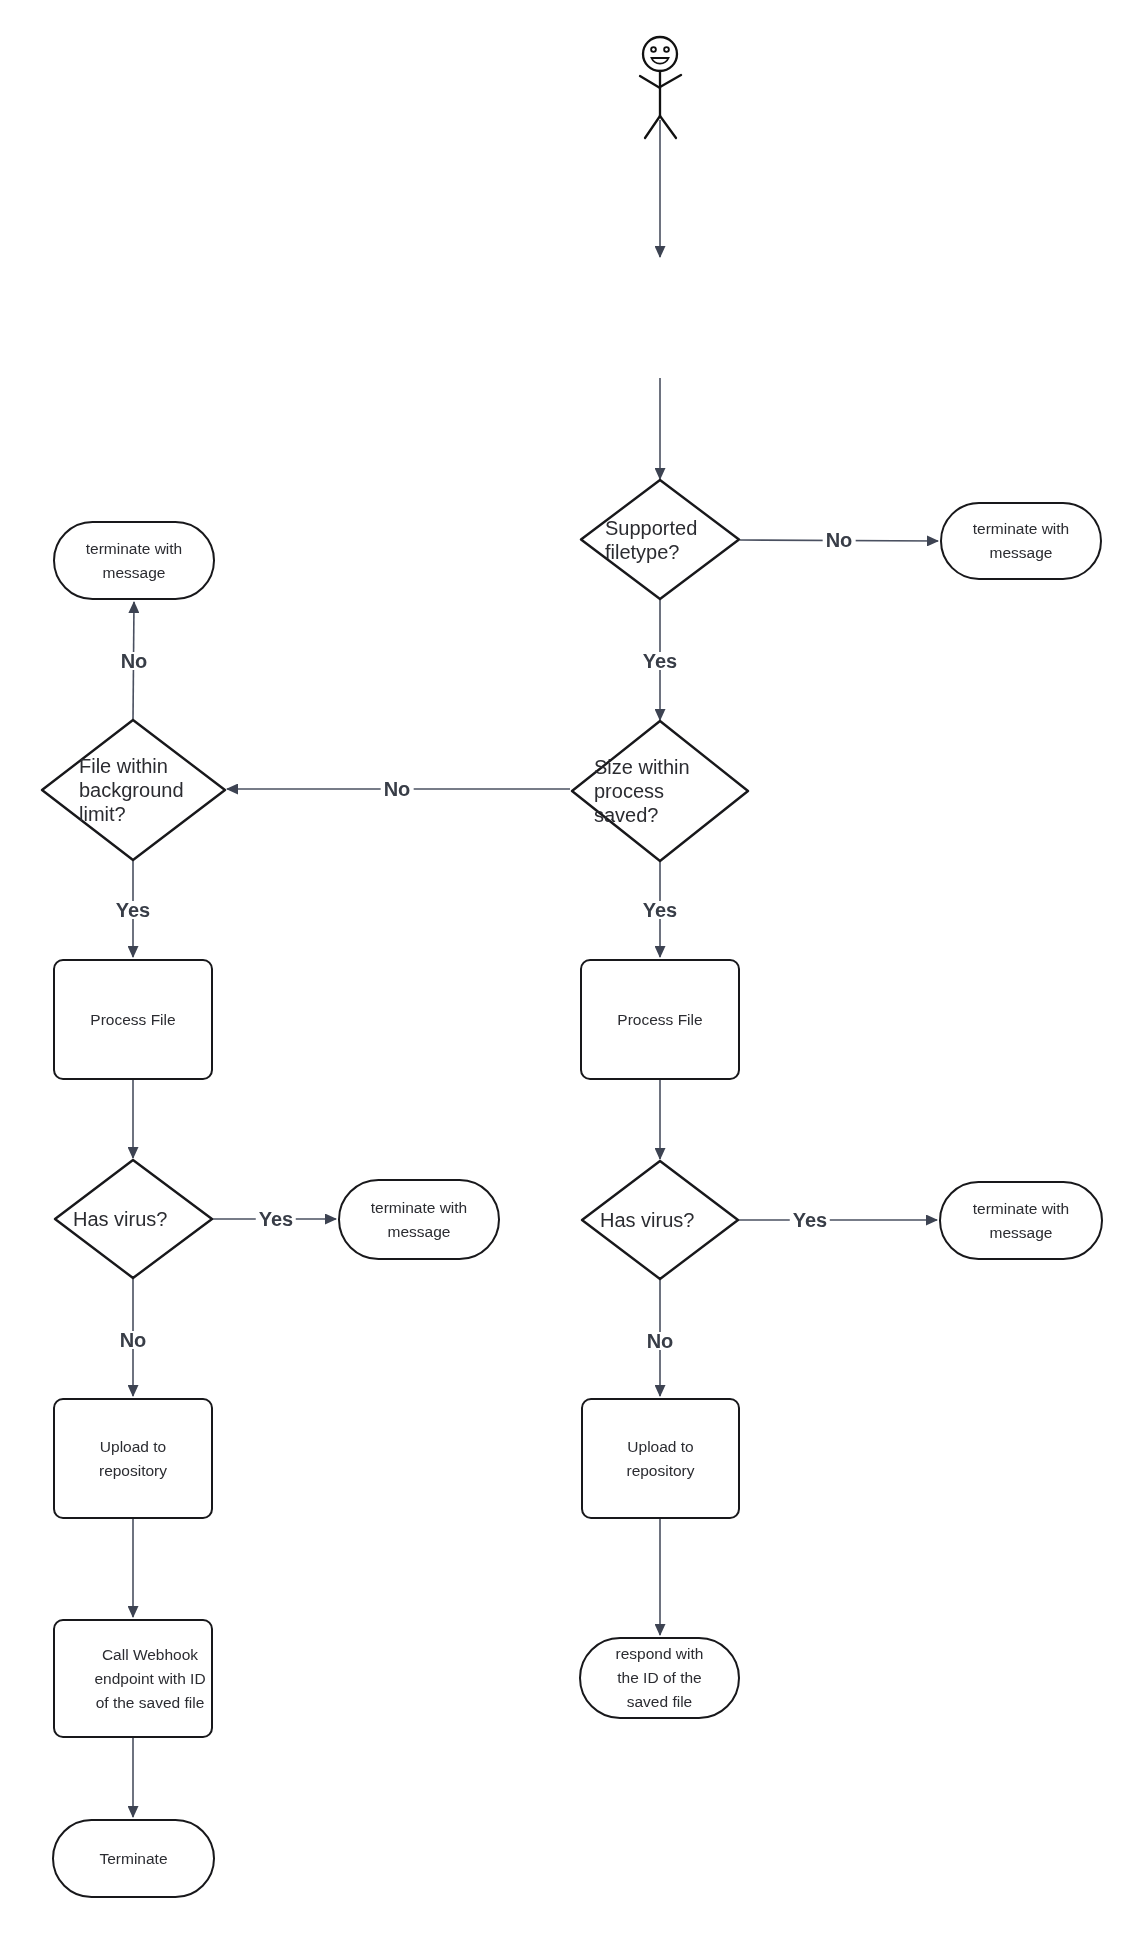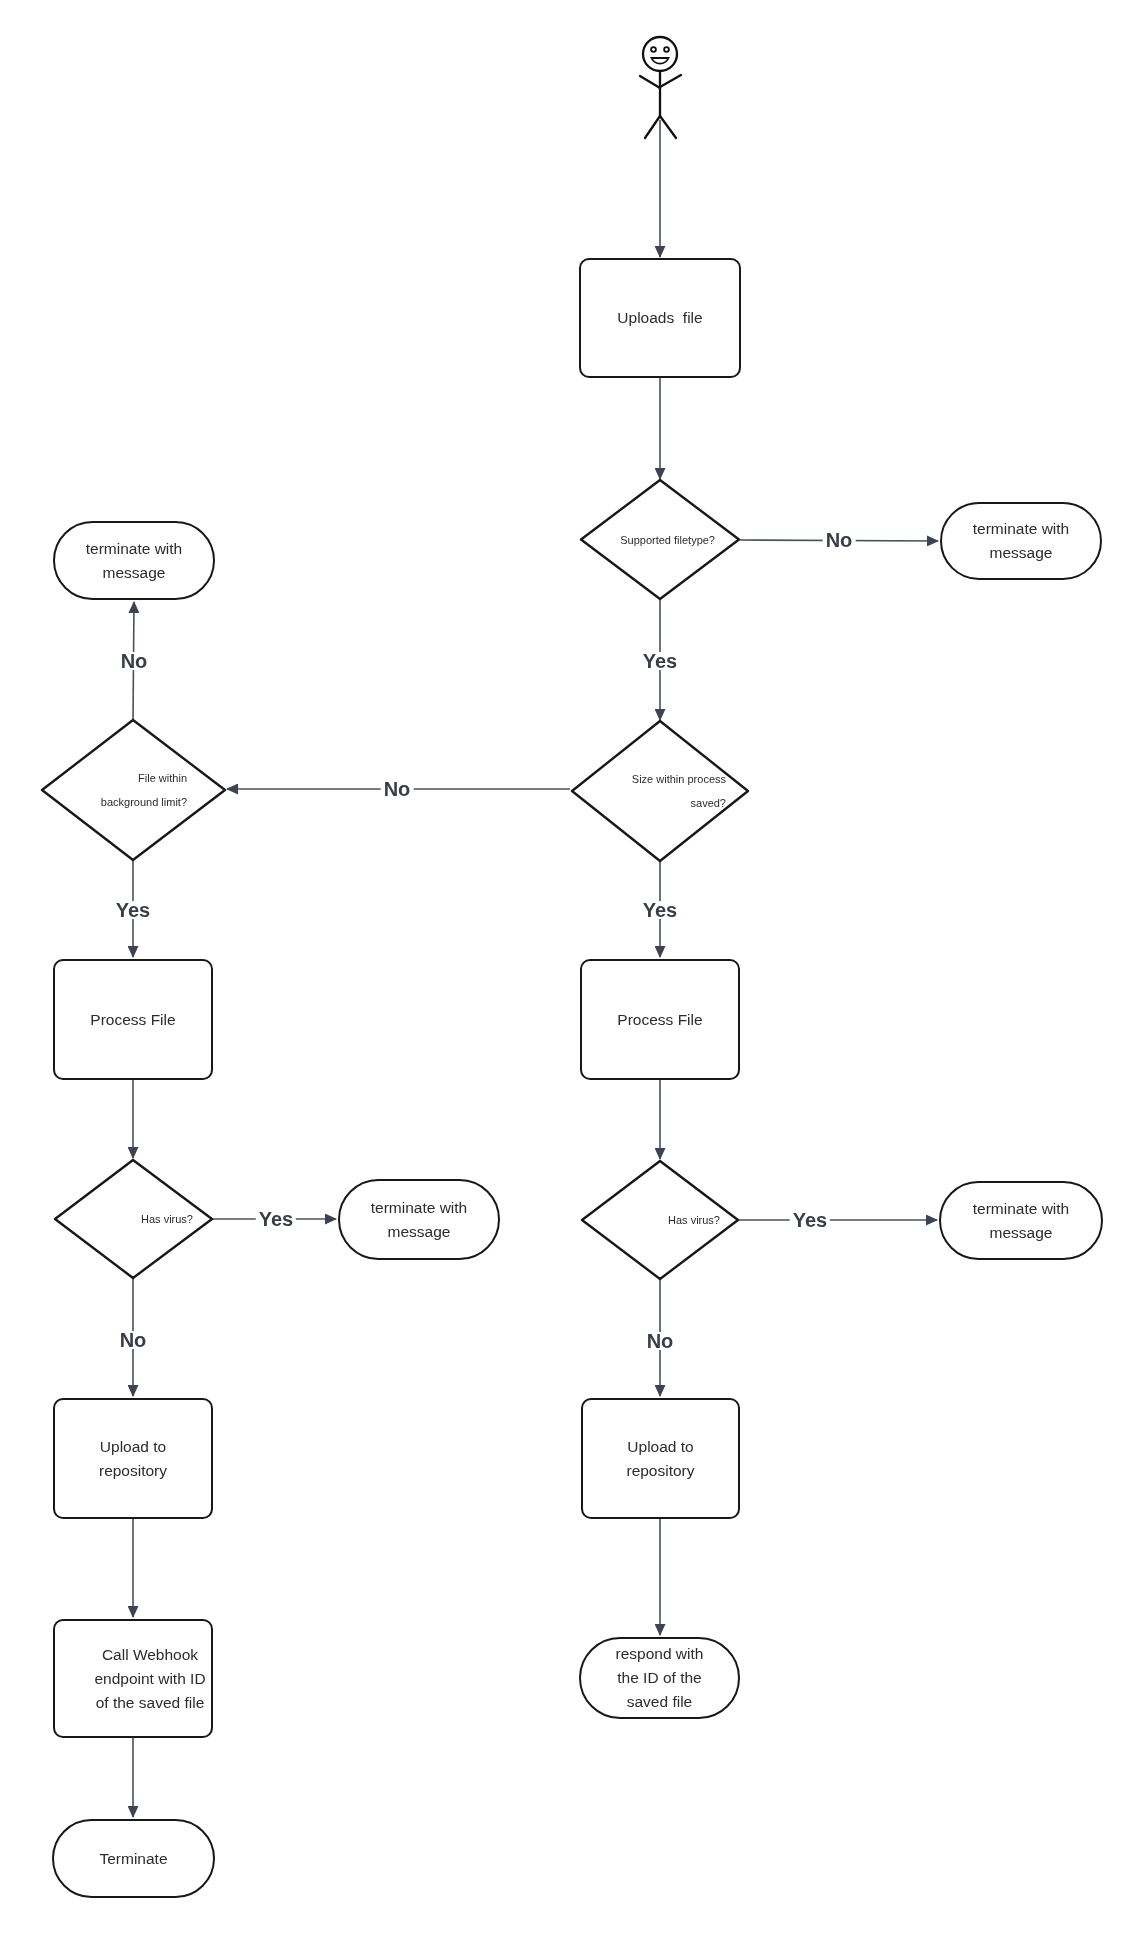--- a/index.html
+++ b/index.html
@@ -19,22 +19,22 @@
     color:#2b2c31;
     font-size:15.5px;line-height:24px;
     text-align:center;
     box-sizing:border-box;
   }
   .rect{border-radius:10px;}
   .stadium{border-radius:41px;align-items:center;}
   .lbl{display:block;white-space:pre-wrap;}
   .dlabel{
     position:absolute;transform:translate(-50%,-50%);
-    text-align:right;color:#2b2c31;
-    font-size:11px;line-height:24px;white-space:pre-wrap;
+    text-align:left;color:#2b2c31;
+    font-size:20px;line-height:24px;white-space:pre-wrap;
   }
   .elabel{
     position:absolute;transform:translate(-50%,-50%);
     background:#ffffff;padding:0 3px;
     font-size:20px;font-weight:700;color:#383d47;
     line-height:18px;
   }
   .edge-line{stroke:#4a5060;stroke-width:1.6;fill:none;}
   .shape{fill:#ffffff;stroke:#18181b;stroke-width:2.4;stroke-linejoin:round;}
   .actor-stroke{stroke:#111111;stroke-width:2.3;fill:none;stroke-linecap:round;}
@@ -86,23 +86,20 @@
 
     <g>
       <polygon class="shape" points="660,480 739,539.5 660,599 581,539.5"></polygon>
       <polygon class="shape" points="660,721 748,791 660,861 572,791"></polygon>
       <polygon class="shape" points="133,720 225,790 133,860 42,790"></polygon>
       <polygon class="shape" points="133,1160 212,1219 133,1278 55,1219"></polygon>
       <polygon class="shape" points="660,1161 738,1220 660,1279 582,1220"></polygon>
     </g>
   </svg>
 
-  <div class="node rect" style="left:579px;top:258px;width:162px;height:120px;">
-    <span class="lbl" style="width:150px;">Uploads  file</span>
-  </div>
 
   <div class="node stadium" style="left:940px;top:502px;width:162px;height:78px;">
     <span class="lbl" style="width:112px;">terminate with message</span>
   </div>
 
   <div class="node stadium" style="left:53px;top:521px;width:162px;height:79px;">
     <span class="lbl" style="width:112px;">terminate with message</span>
   </div>
 
   <div class="node rect" style="left:53px;top:959px;width:160px;height:121px;">

